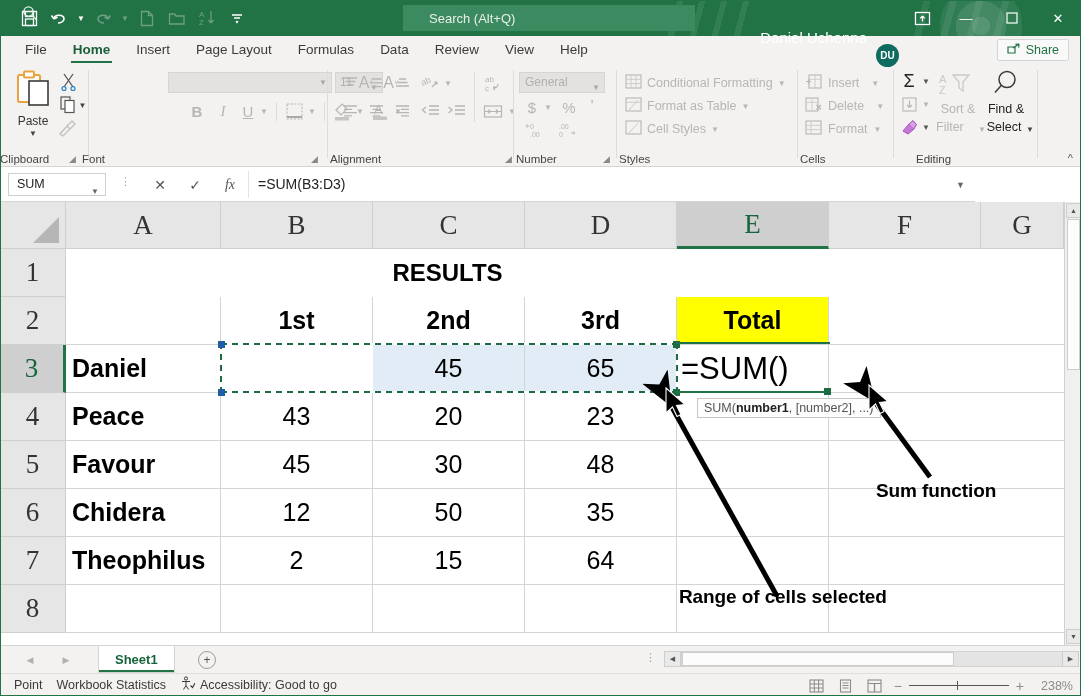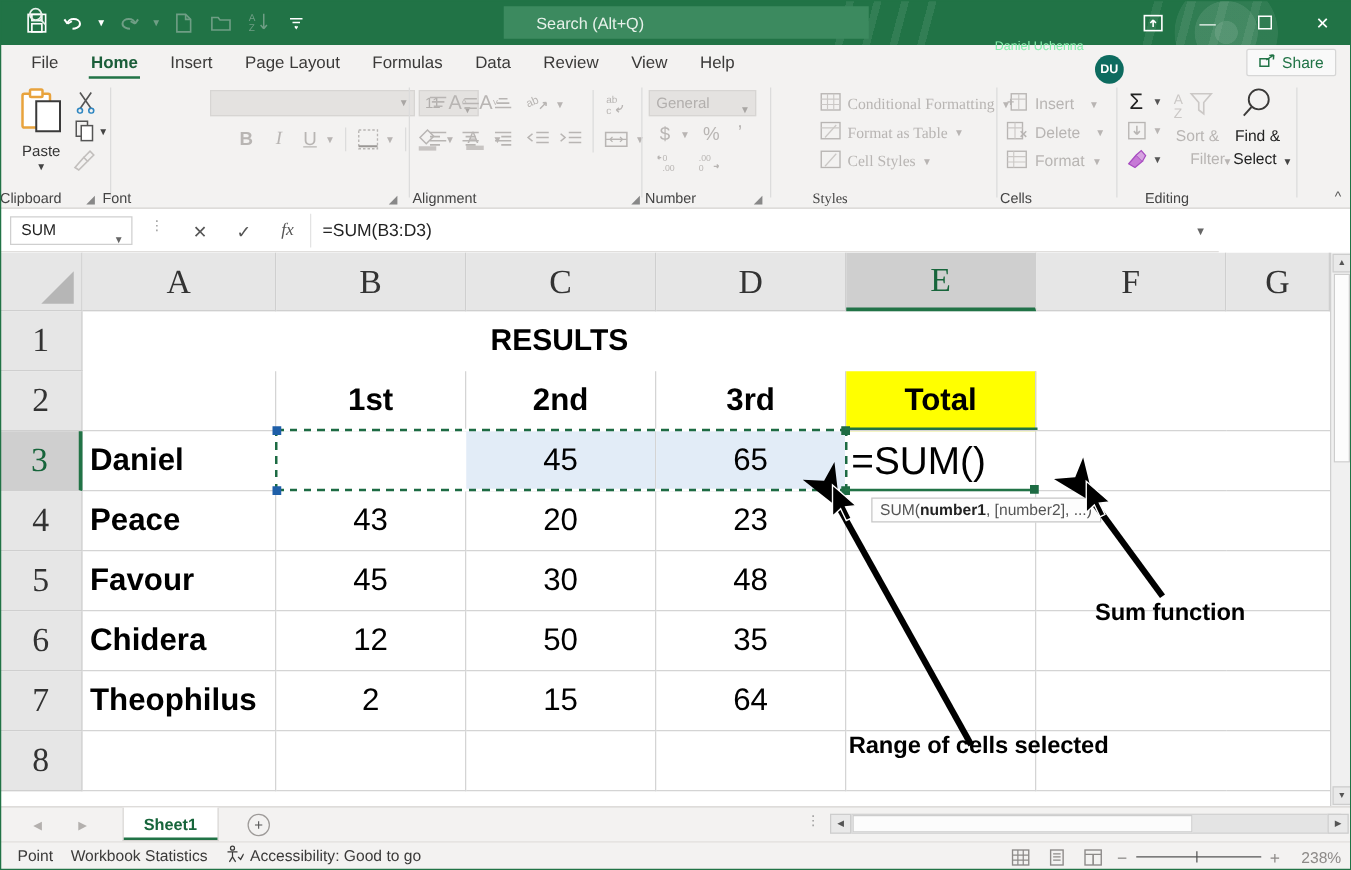--- a/index.html
+++ b/index.html
@@ -46,21 +46,21 @@
     position:absolute; left:0; width:1081px; text-align:center; top:9px;
     font-size:13.5px; color:#fff; letter-spacing:.2px; pointer-events:none;
   }
   .search-box {
     position:absolute; left:403px; top:5px; width:292px; height:26px;
     background:#3c8a5f; display:flex; align-items:center; padding-left:26px;
     font-size:13px; color:#e7f1ea; z-index:3;
   }
   .search-ico { position:absolute; left:22px; top:5px; z-index:4; }
   .acct { position:absolute; right:182px; top:8px; display:flex; align-items:center; gap:9px; z-index:3;}
-  .acct-name { font-size:10px; color:#86efac; }
+  .acct-name { font-size:15px; color:#ffffff; }
   .avatar {
     width:23px; height:23px; border-radius:50%; background:#0d6b5f; color:#fff;
     font-size:10px; display:flex; align-items:center; justify-content:center; font-weight:bold;margin-top:36px;
   }
   .wbtns { position:absolute; right:0; top:0; height:36px; display:flex; z-index:3;}
   .wbtn { width:46px; height:36px; display:flex; align-items:center; justify-content:center; color:#fff; font-size:13px;}
   .ribbonopt { width:42px; height:36px; display:flex;align-items:center;justify-content:center;color:#fff;}
 
   
   .tabsbar { position:absolute; left:0; top:36px; width:1081px; height:28px; background:#f3f2f1; }
@@ -480,21 +480,21 @@
             <text x="2" y="8" font-size="7" fill="#b8b5b3" font-family="Liberation Sans">.00</text>
             <text x="2" y="16" font-size="7" fill="#b8b5b3" font-family="Liberation Sans">0</text>
             <path d="M14 12 l4 0 M18 12 l-1.6 -1.4 M18 12 l-1.6 1.4" stroke="#b8b5b3" stroke-width="1" fill="none"></path>
           </svg>
         </div>
       <div class="glabel">Number</div>
       <div class="dlg">◢</div>
     </div>
     <div class="grp-sep" style="left:616px;"></div>
 
-    <div class="grp" style="left:650px;width:177px;font-family:Liberation Serif, serif;">
+    <div class="grp" style="left:619px;width:177px;">
       <div class="stylerow" style="left:6px;top:10px;">
         <span>
           <svg width="17" height="15" viewBox="0 0 17 15">
               <rect x="1" y="1" width="15" height="13" fill="none" stroke="#b8b5b3" stroke-width="1.1"></rect>
               <path d="M1 5.3h15M1 9.6h15M6 1v13M11 1v13" stroke="#cbc8c6" stroke-width=".9"></path>
             </svg></span>
         <span>Conditional Formatting</span>
         <span class="cbig">▼</span>
       </div>
       <div class="stylerow" style="left:6px;top:33px;">
@@ -573,21 +573,21 @@
       <div class="rbtn cbig" style="left:24px;top:52px;width:12px;height:22px;color:#555;">▼</div>
 
       <div class="rbtn" style="left:40px;top:6px;width:38px;height:30px;">
         <svg width="34" height="26" viewBox="0 0 34 26">
             <text x="1" y="11" font-size="11" fill="#cbc8c6" font-family="Liberation Sans">A</text>
             <text x="1" y="22" font-size="11" fill="#cbc8c6" font-family="Liberation Sans">Z</text>
             <path d="M15 3 h16 l-6 7 v9 l-4 -3 v-6 z" fill="none" stroke="#cbc8c6" stroke-width="1.3"></path>
           </svg>
         </div>
       <div style="position:absolute;left:40px;top:38px;width:44px;text-align:center;font-size:12.5px;color:#b8b5b3;">Sort &amp;</div>
-      <div style="position:absolute;left:40px;top:56px;width:44px;text-align:right;font-size:12.5px;color:#b8b5b3;">Filter</div>
+      <div style="position:absolute;left:40px;top:56px;width:44px;text-align:left;font-size:12.5px;color:#b8b5b3;">Filter</div>
       <div class="rbtn cbig" style="left:80px;top:56px;width:12px;height:18px;">▼</div>
 
       <div class="rbtn act" style="left:90px;top:4px;width:38px;height:32px;">
         <svg width="34" height="30" viewBox="0 0 34 30">
             <circle cx="19" cy="10.5" r="8" fill="none" stroke="#3b3a39" stroke-width="1.5"></circle>
             <path d="M13.2 16.6 L7 23.5" stroke="#3b3a39" stroke-width="1.5"></path>
           </svg>
         </div>
       <div style="position:absolute;left:86px;top:38px;width:48px;text-align:center;font-size:12.5px;color:#222;">Find &amp;</div>
       <div style="position:absolute;left:84px;top:56px;width:48px;text-align:center;font-size:12.5px;color:#222;">Select</div>

